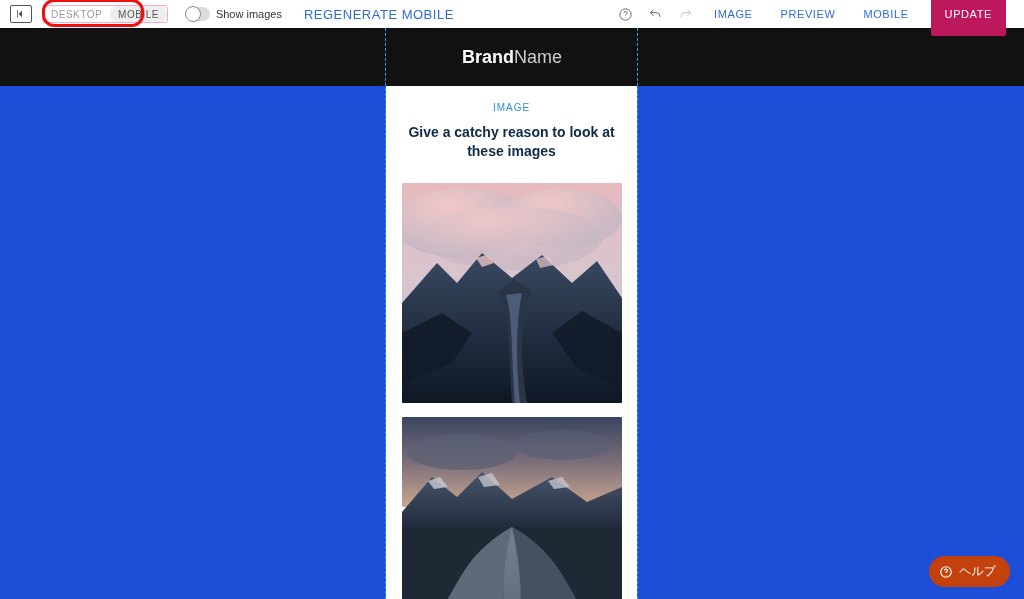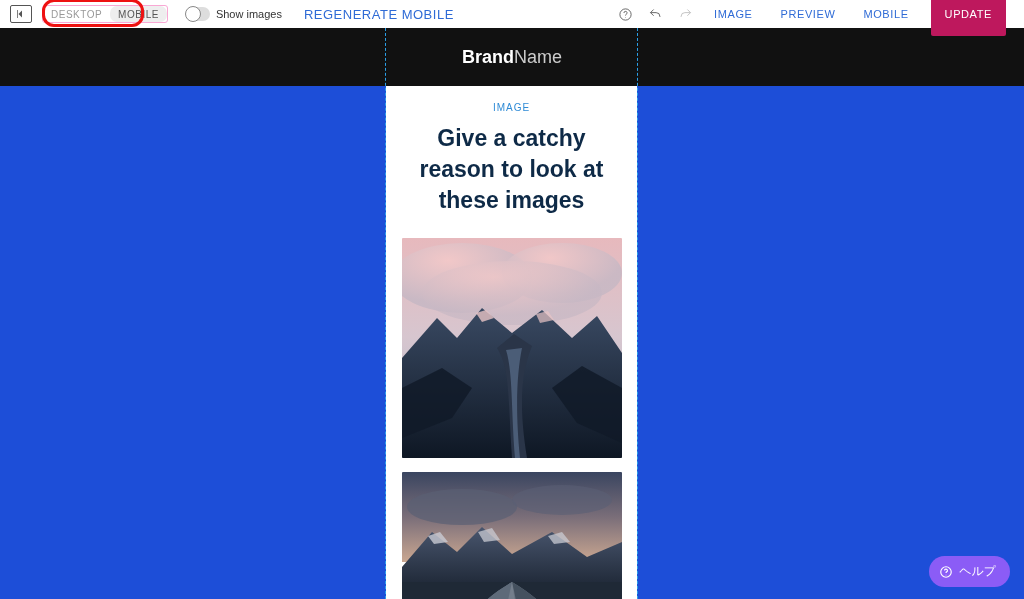--- a/index.html
+++ b/index.html
@@ -27,26 +27,26 @@
   .canvas { position: relative; width: 100%; height: 571px; background: #1d4ed8; }
   .guide { position: absolute; top: 0; bottom: 0; border-left: 1px dashed #2aa0e8; }
   .guide.l { left: 385px; }
   .guide.r { left: 637px; }
   .brand-bar { position: absolute; left: 0; right: 0; top: 0; height: 58px; background: #111; display: flex; align-items: center; justify-content: center; }
   .brand-bar .brand { color: #fff; font-size: 18px; }
   .brand-bar .brand .b1 { font-weight: 700; }
   .brand-bar .brand .b2 { font-weight: 300; color: #ccc; }
   .content { position: absolute; top: 58px; left: 386px; width: 251px; bottom: 0; background: #fff; text-align: center; overflow: hidden; }
   .eyebrow { margin-top: 16px; font-size: 10px; letter-spacing: 1px; color: #2f8bd6; }
-  .headline { margin: 10px 18px 0 18px; font-size: 23px; font-weight: 700; color: #0e2a47; line-height: 1.35; }
+  .headline { margin: 10px 18px 0 18px; font-size: 14px; font-weight: 700; color: #0e2a47; line-height: 1.35; }
   .img-block { margin: 22px auto 0 auto; width: 220px; height: 220px; border-radius: 1px; overflow: hidden; }
   .img-block + .img-block { margin-top: 14px; }
   .img-block svg { width: 100%; height: 100%; display: block; }
   
-  .help-pill { position: fixed; right: 14px; bottom: 12px; background: #8b5cf6; color: #fff; border-radius: 20px; padding: 7px 14px 7px 10px; display: flex; align-items: center; gap: 6px; font-size: 12px; cursor: pointer; }
+  .help-pill { position: fixed; right: 14px; bottom: 12px; background: #c2410c; color: #fff; border-radius: 20px; padding: 7px 14px 7px 10px; display: flex; align-items: center; gap: 6px; font-size: 12px; cursor: pointer; }
   .help-pill svg { width: 14px; height: 14px; fill: none; stroke: #fff; stroke-width: 2; }
 </style>
 </head>
 <body>
 
 <div class="toolbar">
   <div class="back-btn">
     <svg viewBox="0 0 24 24">
         <path d="M14 5l-7 7 7 7V5z"></path>
         <rect x="4" y="4" width="1.5" height="16"></rect>

